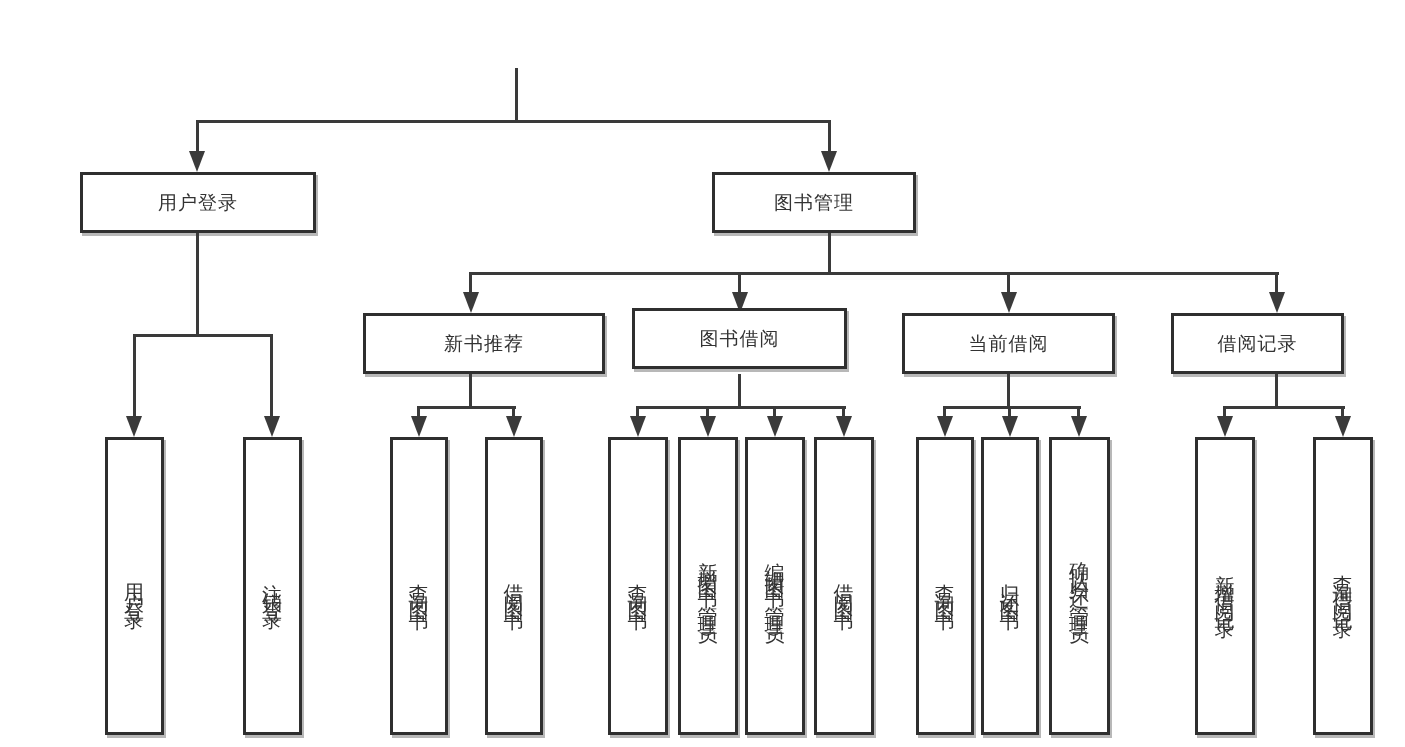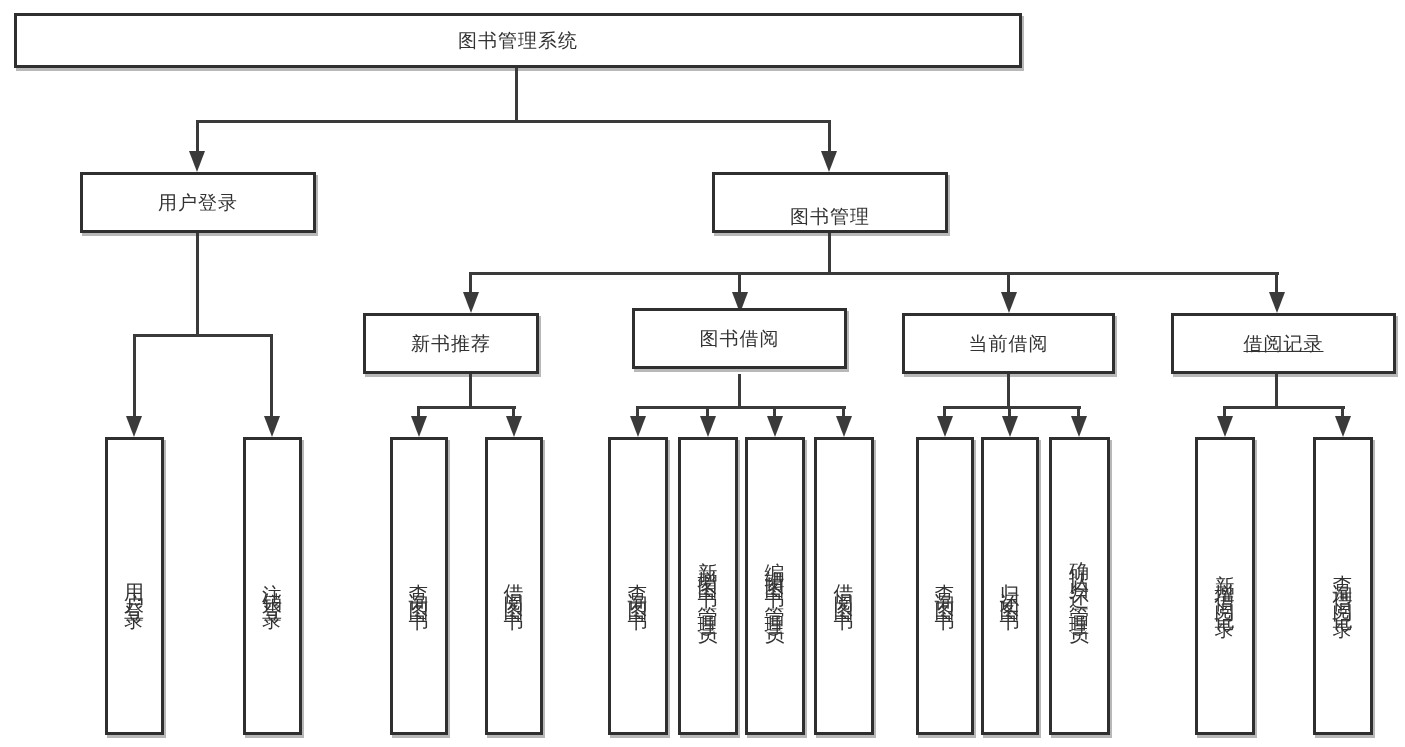--- a/index.html
+++ b/index.html
@@ -30,35 +30,32 @@
     position:absolute; left:1158px; top:716px; width:245px;
     font-size:19px; color:var(--watermark,#b5b5b5);
     text-align:right; white-space:nowrap; z-index:5;
   }
 </style>
 </head>
 <body>
 
 <div class="canvas">
 
-  <div class="box box-h" style="left:14px;top:13px;width:1008px;height:55px;">
-    <span>图书管理系统</span>
-  </div>
 
   <div class="vline" style="left:515px;top:68px;height:54px;"></div>
   <div class="hline" style="left:196px;top:120px;width:635px;"></div>
   <div class="vline" style="left:196px;top:120px;height:32px;"></div>
   <div class="arrow" style="left:189px;top:151px;"></div>
   <div class="vline" style="left:828px;top:120px;height:32px;"></div>
   <div class="arrow" style="left:821px;top:151px;"></div>
 
   <div class="box box-h" style="left:80px;top:172px;width:236px;height:61px;">
     <span>用户登录</span>
   </div>
-  <div class="box box-h" style="left:712px;top:172px;width:236px;height:61px;align-items:flex-end;">
+  <div class="box box-h" style="left:712px;top:172px;width:204px;height:61px;">
     <span>图书管理</span>
   </div>
 
   <div class="vline" style="left:196px;top:233px;height:103px;"></div>
   <div class="hline" style="left:133px;top:334px;width:140px;"></div>
   <div class="vline" style="left:133px;top:334px;height:83px;"></div>
   <div class="arrow" style="left:126px;top:416px;"></div>
   <div class="vline" style="left:270px;top:334px;height:83px;"></div>
   <div class="arrow" style="left:264px;top:416px;"></div>
 
@@ -66,30 +63,30 @@
   <div class="hline" style="left:469px;top:272px;width:810px;"></div>
   <div class="vline" style="left:469px;top:272px;height:21px;"></div>
   <div class="arrow" style="left:463px;top:292px;"></div>
   <div class="vline" style="left:738px;top:272px;height:21px;"></div>
   <div class="arrow" style="left:732px;top:292px;"></div>
   <div class="vline" style="left:1007px;top:272px;height:21px;"></div>
   <div class="arrow" style="left:1001px;top:292px;"></div>
   <div class="vline" style="left:1275px;top:272px;height:21px;"></div>
   <div class="arrow" style="left:1269px;top:292px;"></div>
 
-  <div class="box box-h" style="left:363px;top:313px;width:176px;height:61px;">
+  <div class="box box-h" style="left:363px;top:313px;width:242px;height:61px;">
     <span>新书推荐</span>
   </div>
   <div class="box box-h" style="left:632px;top:308px;width:215px;height:61px;">
     <span>图书借阅</span>
   </div>
   <div class="box box-h" style="left:902px;top:313px;width:213px;height:61px;">
     <span>当前借阅</span>
   </div>
-  <div class="box box-h" style="left:1171px;top:313px;width:225px;height:61px;text-decoration:underline;">
+  <div class="box box-h" style="left:1171px;top:313px;width:173px;height:61px;">
     <span>借阅记录</span>
   </div>
 
   <div class="vline" style="left:469px;top:374px;height:34px;"></div>
   <div class="hline" style="left:417px;top:406px;width:99px;"></div>
   <div class="vline" style="left:417px;top:406px;height:12px;"></div>
   <div class="arrow" style="left:411px;top:416px;"></div>
   <div class="vline" style="left:512px;top:406px;height:12px;"></div>
   <div class="arrow" style="left:506px;top:416px;"></div>
 

